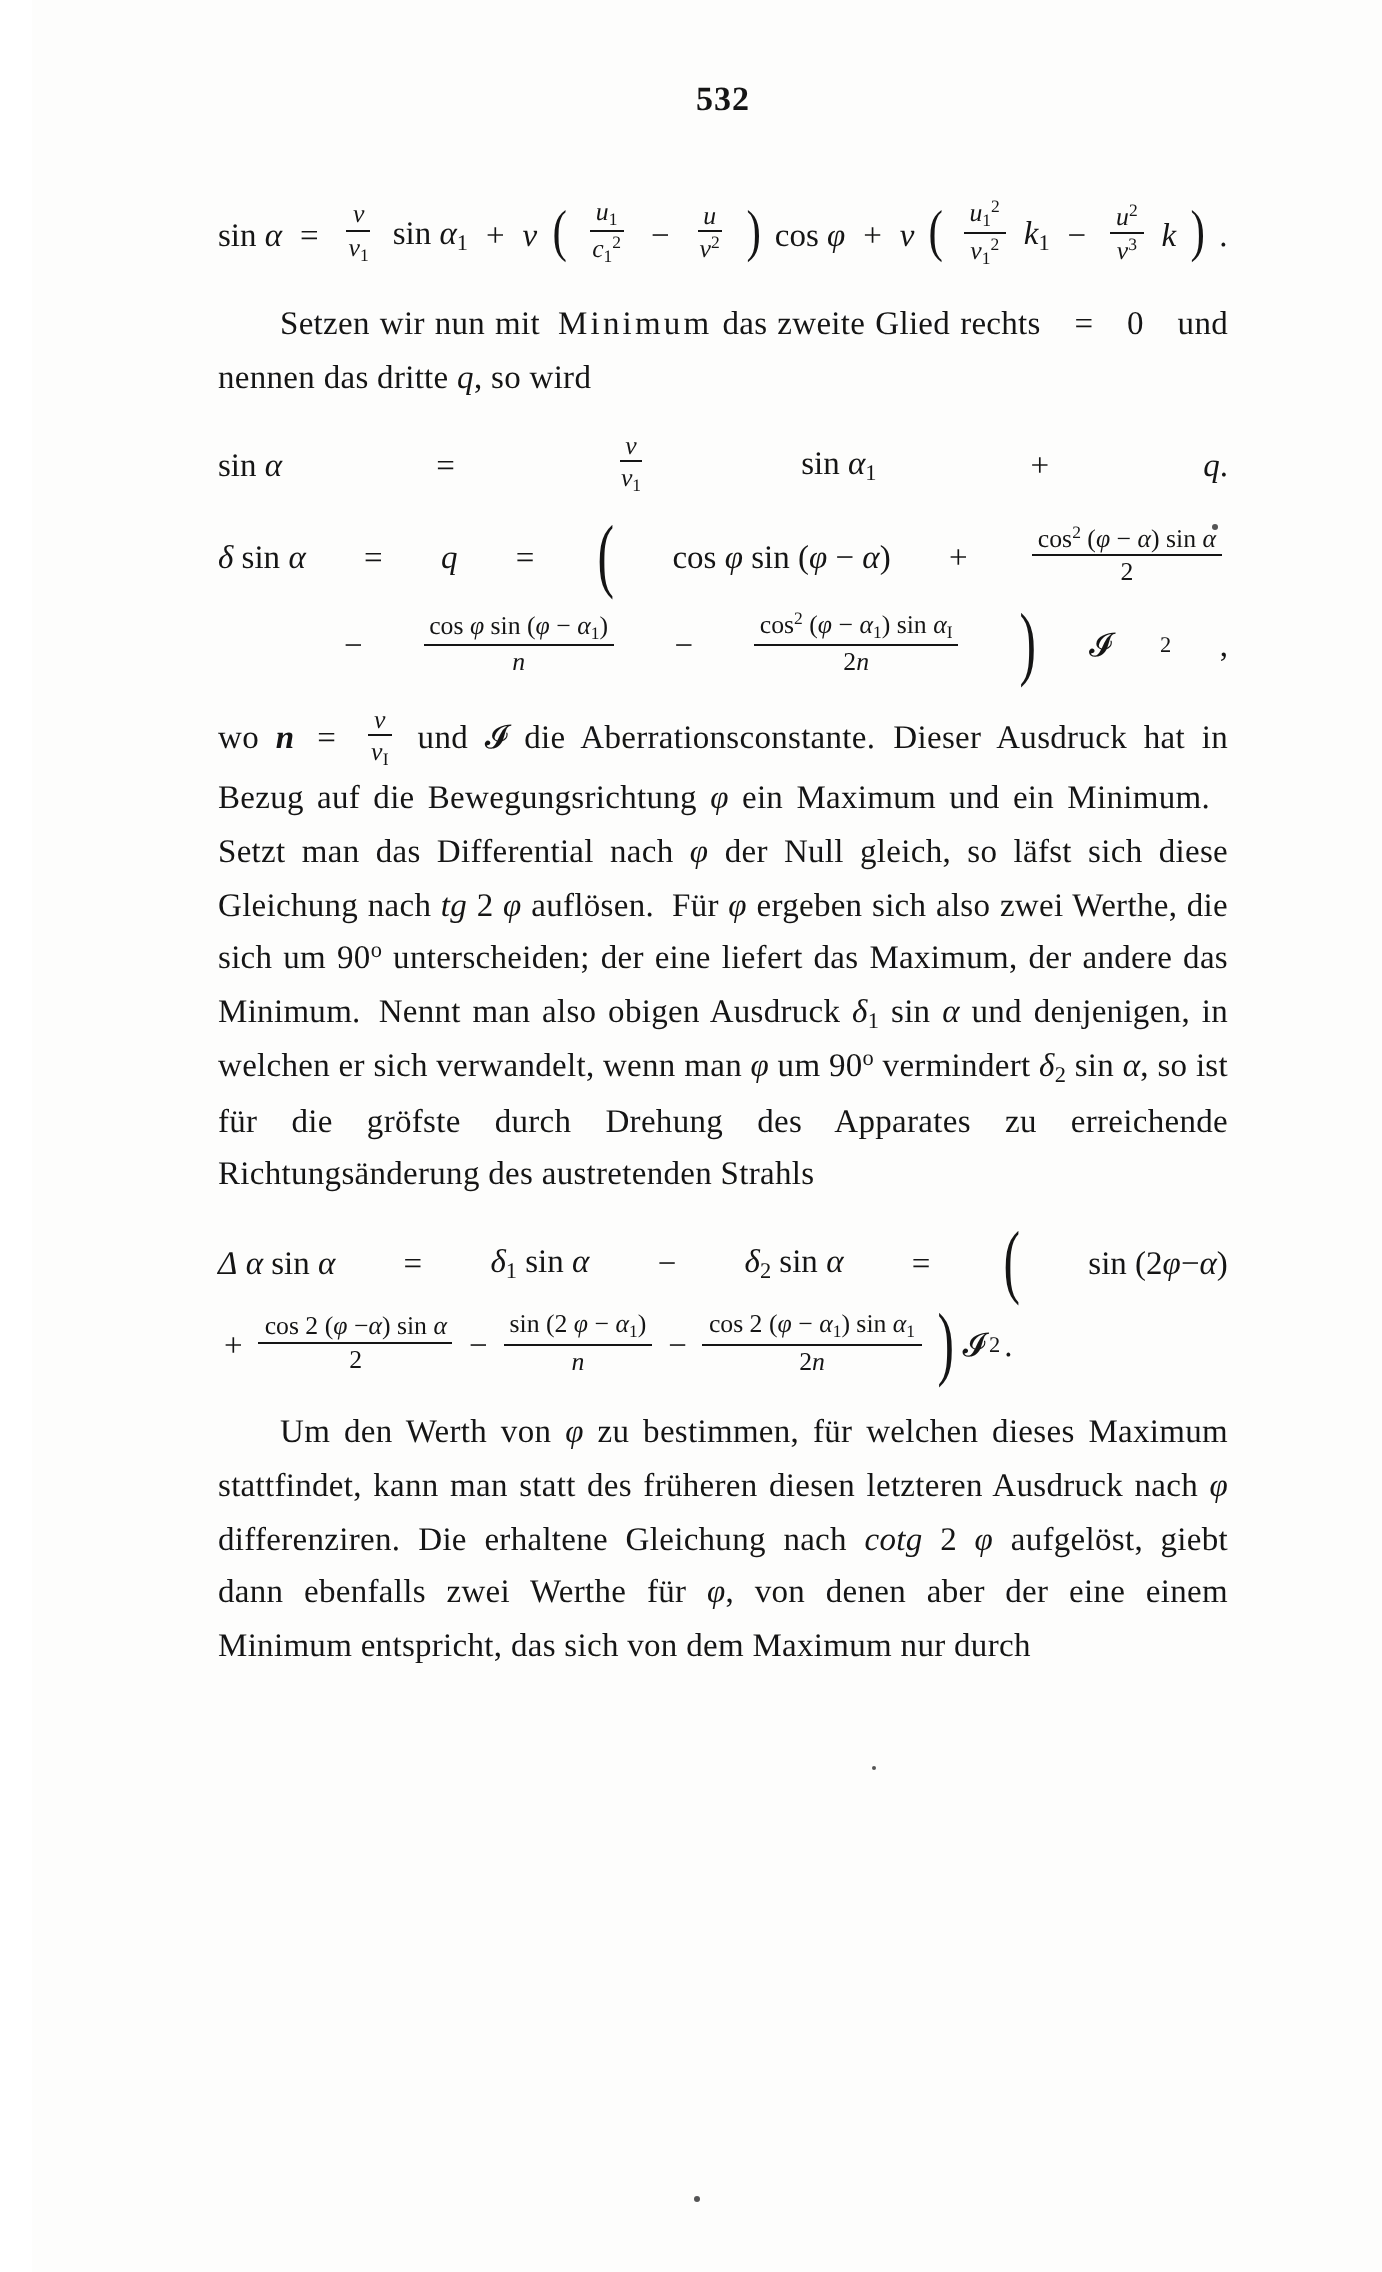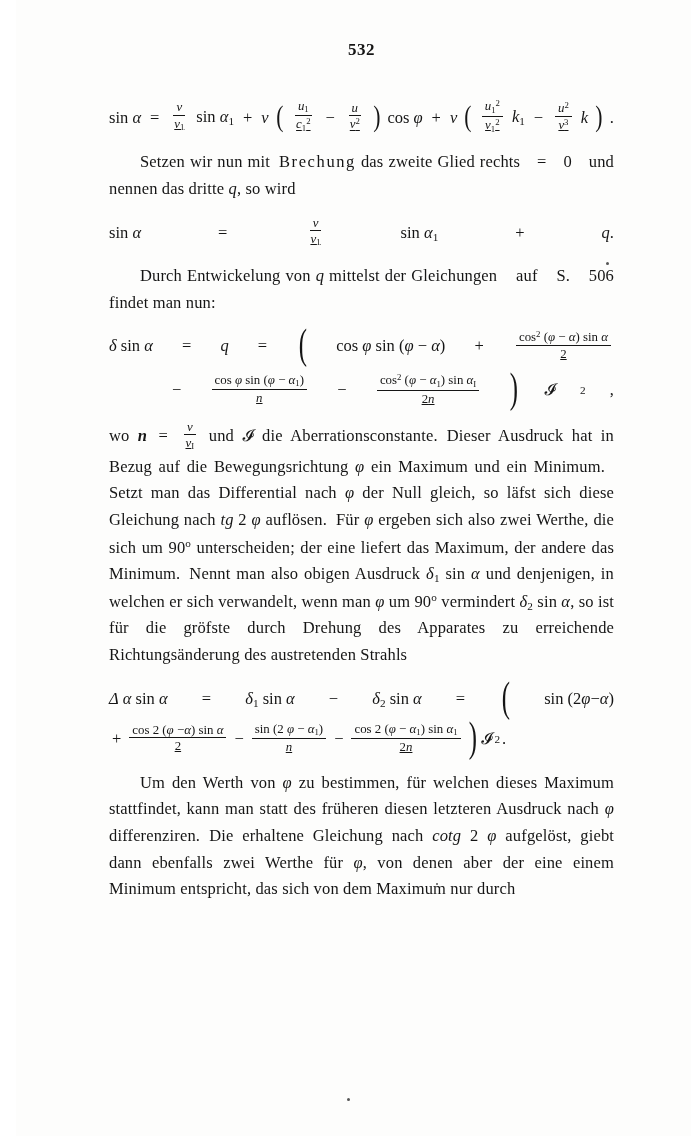--- a/index.html
+++ b/index.html
@@ -82,21 +82,20 @@
     line-height: 1.12;
     position: relative;
     top: -1px;
   }
   .frac .num {
     padding: 0 3px 0px 3px;
     border-bottom: 1px solid #151515;
   }
   .frac .den {
     padding: 1px 3px 0 3px;
-    text-decoration: underline;
   }
   .sub {
     font-size: 0.68em;
     vertical-align: -0.28em;
   }
   .sup {
     font-size: 0.68em;
     vertical-align: 0.5em;
   }
   .paren {
@@ -179,37 +178,36 @@
         <span class="frac">
             <span class="num"><i>u</i><span class="sup">2</span></span>
             <span class="den"><i>v</i><span class="sup">3</span></span>
           </span>
         <span><i>k</i></span>
         <span class="paren">)</span>
         <span>.</span>
       </div>
     </div>
 
-    <p class="para indent"><span class="sp"></span>Setzen<span class="sp"></span>wir<span class="sp"></span>nun<span class="sp"></span>mit<span class="spw"></span><span class="name-sp">Brechung</span><span class="sp"></span>das<span class="sp"></span>zweite<span class="sp"></span>Glied<span class="sp"></span>rechts = 0 und nennen das dritte <i>q</i>, so wird</p>
+    <p class="para indent"><span class="sp"></span>Setzen<span class="sp"></span>wir<span class="sp"></span>nun<span class="sp"></span>mit<span class="spw"></span><span class="name-sp">Minimum</span><span class="sp"></span>das<span class="sp"></span>zweite<span class="sp"></span>Glied<span class="sp"></span>rechts = 0 und nennen das dritte <i>q</i>, so wird</p>
 
     <div class="eq">
       <div class="eq-row">
         <span>sin <i>α</i></span>
         <span class="op">=</span>
         <span class="frac">
             <span class="num"><i>v</i></span>
             <span class="den"><i>v</i><span class="sub">1</span></span>
           </span>
         <span>sin <i>α</i><span class="sub">1</span></span>
         <span class="op">+</span>
         <span><i>q</i>.</span>
       </div>
     </div>
 
-    <p class="para indent"><span class="sp"></span>Durch<span class="sp"></span>Entwickelung<span class="sp"></span>von<span class="sp"></span><i>q</i><span class="sp"></span>mittelst<span class="sp"></span>der<span class="sp"></span>Gleichungen auf S. 506 findet man nun:</p>
 
     <div class="eq">
       <div class="eq-row">
         <span><i>δ</i> sin <i>α</i></span>
         <span class="op">=</span>
         <span><i>q</i></span>
         <span class="op">=</span>
         <span class="bigparen">(</span>
         <span>cos <i>φ</i> sin (<i>φ</i> − <i>α</i>)</span>
         <span class="op">+</span>

